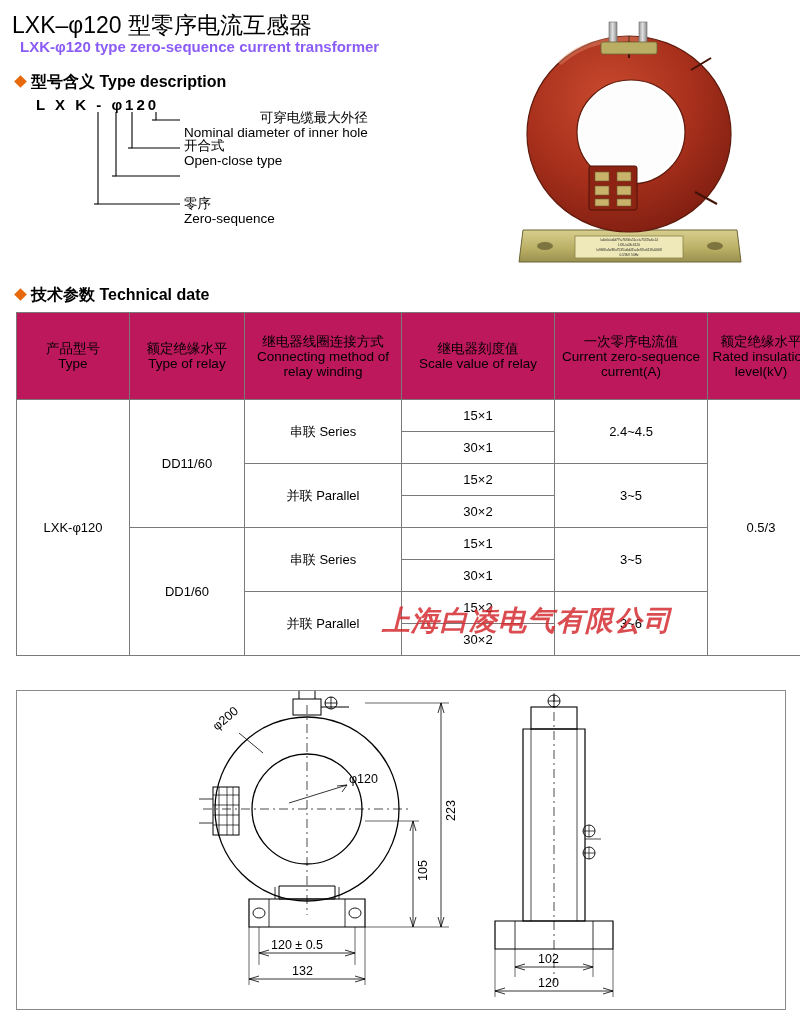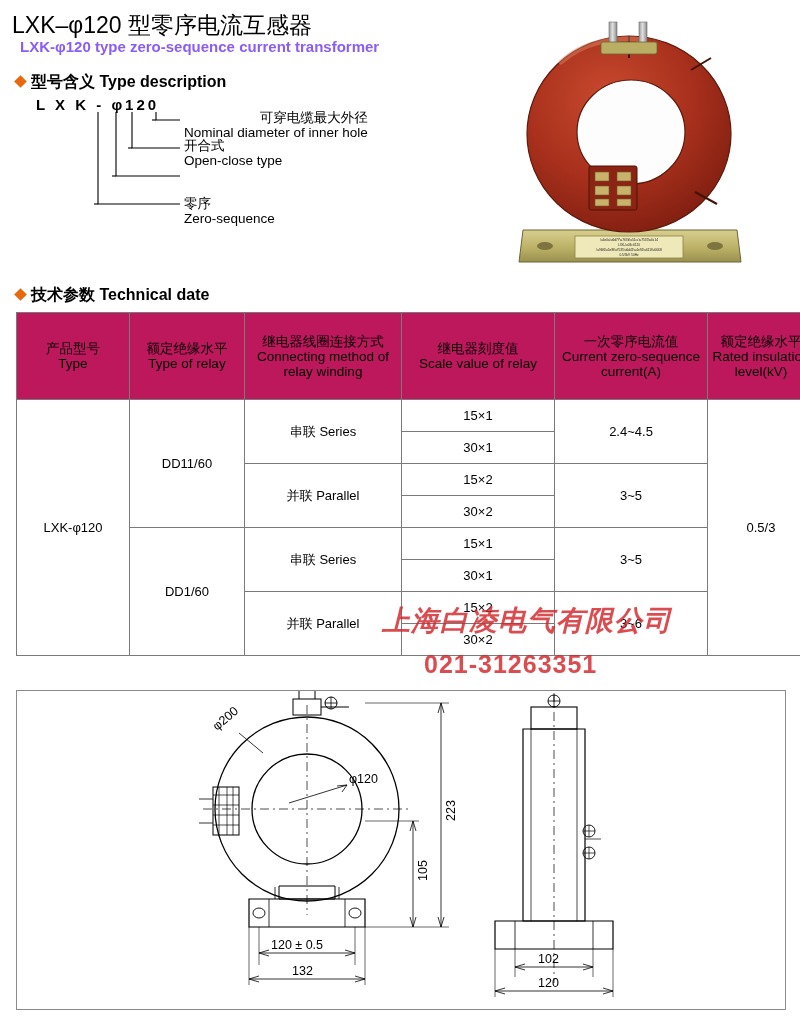--- a/index.html
+++ b/index.html
@@ -346,21 +346,20 @@
           <td class="c5" rowspan="2">3~6</td>
         </tr>
         <tr>
           <td class="c4">30×2</td>
         </tr>
       </tbody>
     </table>
   </div>
 
   <div class="wm wm1">上海白凌电气有限公司</div>
-  <div class="wm wm2">021-31263351</div>
 
 
   <div class="draw-wrap">
     <svg viewBox="0 0 768 318" width="768" height="318">
       <g stroke="#000" fill="none" stroke-width="1">
 
         <circle cx="290" cy="118" r="92" stroke-width="1.3"></circle>
 
         <circle cx="290" cy="118" r="55" stroke-width="1.3"></circle>
 

